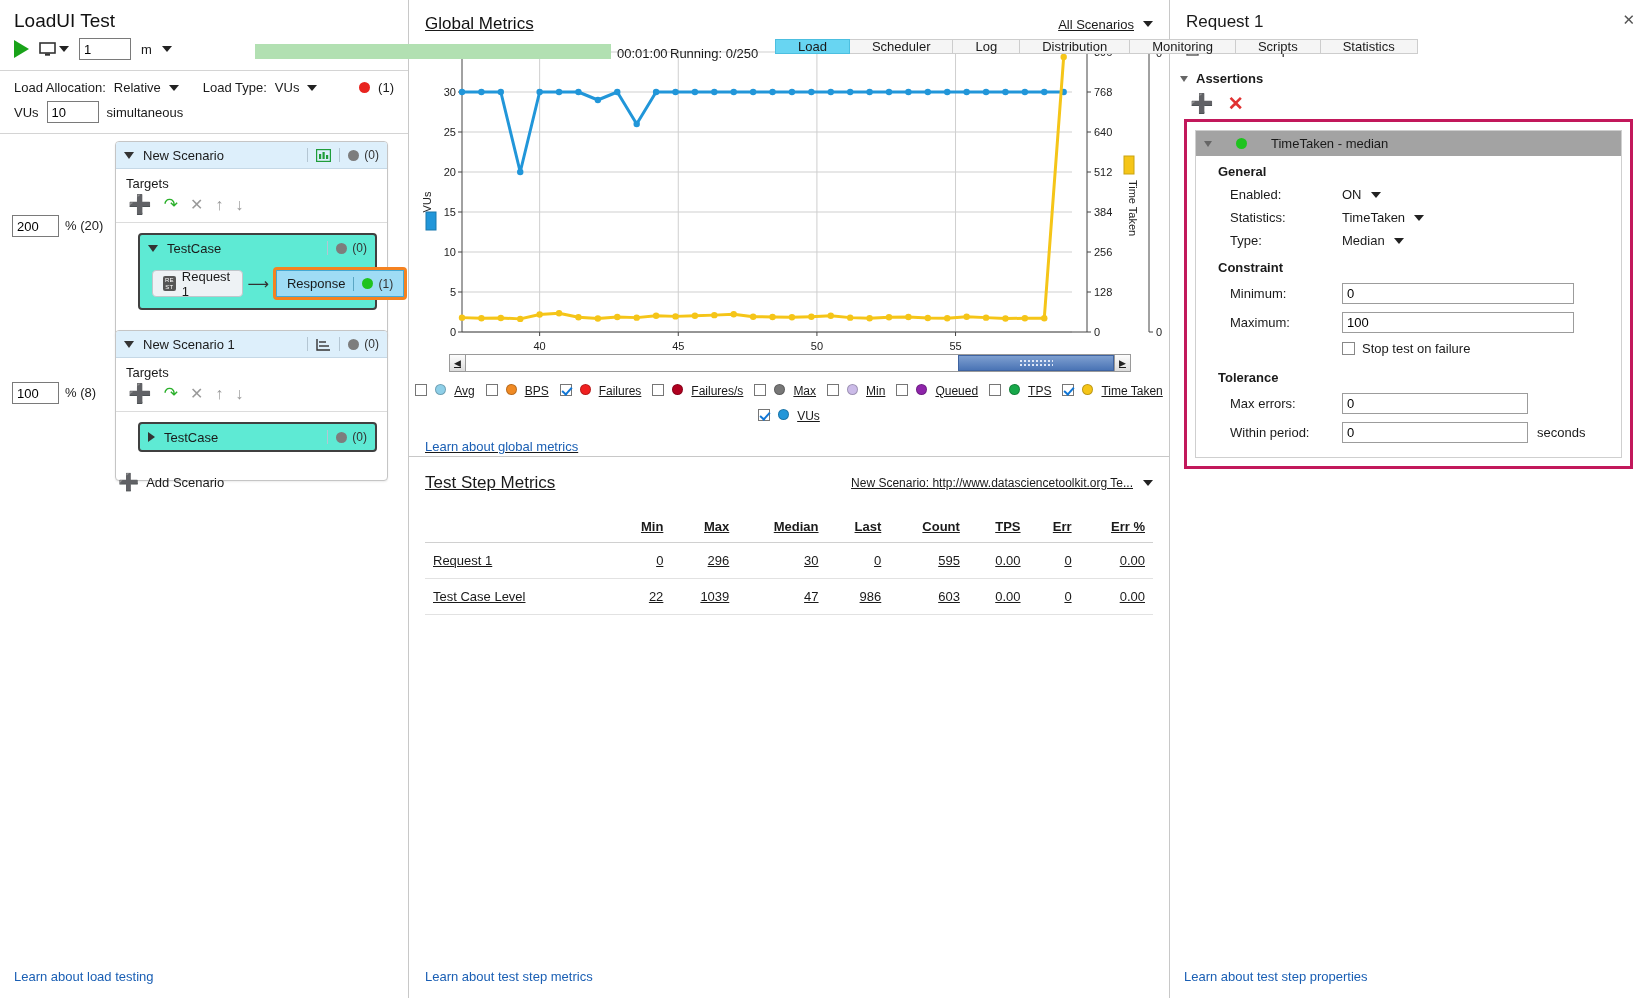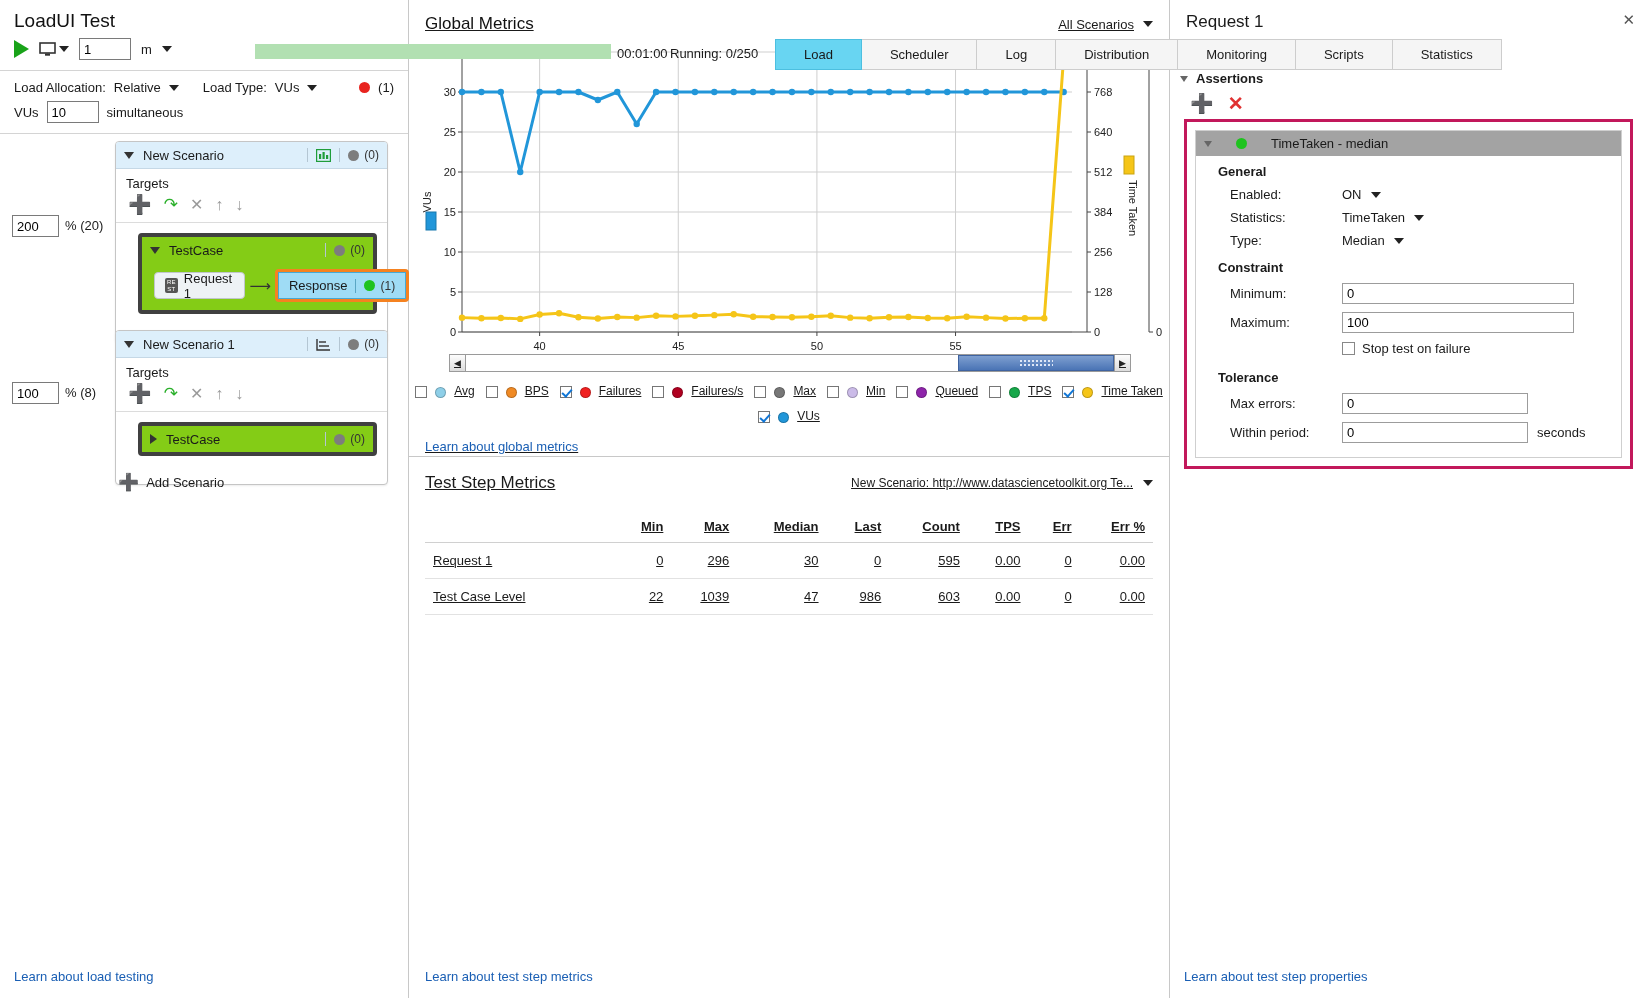--- a/index.html
+++ b/index.html
@@ -53,57 +53,57 @@
   .sep { width: 1px; height: 14px; background: #b4c6d3; margin: 0 8px; }
   .count-lbl { font-size: 12px; color: #333; margin-left: 5px; }
   .targets-lbl { font-size: 13px; padding: 7px 10px 2px 10px; }
   .tool-icons { display: flex; align-items: center; gap: 12px; padding: 2px 10px 8px 12px; border-bottom: 1px solid #dcdcdc; }
   .ti { cursor: pointer; line-height: 1; }
   .plus-ico { color: #2bb02b; font-size: 19px; font-weight: bold; }
   .refresh-ico { color: #2bb02b; font-size: 17px; }
   .x-ico { color: #9a9a9a; font-size: 16px; }
   .arr-ico { color: #9a9a9a; font-size: 16px; }
 
-  .testcase { margin: 10px 10px 28px 22px; border: 4px solid #404040; border-radius: 4px; background: #84cc16; }
+  .testcase { margin: 10px 10px 28px 22px; border: 2px solid #404040; border-radius: 4px; background: #5eead4; }
   .tc-header { display: flex; align-items: center; height: 26px; padding: 0 8px; font-size: 13px; }
   .tc-header .name { margin-left: 9px; flex: 1; }
   .tc-body { display: flex; align-items: center; padding: 6px 8px 8px 12px; gap: 0; }
   .step-box { display: inline-flex; align-items: center; gap: 6px; height: 27px; padding: 0 10px; background: #eef2f5; border: 1px solid #c0c6cb; border-radius: 4px; font-size: 13px; }
   .rest-ico { width: 15px; height: 15px; background: #555; color: #fff; font-size: 6px; line-height: 7px; text-align: center; border-radius: 2px; padding-top: 1px; letter-spacing: .3px; }
   .arrow-link { margin: 0 4px; color: #333; font-size: 15px; }
   .resp-wrap { border: 3px solid #f58220; border-radius: 4px; padding: 0; display: inline-flex; }
   .resp-box { display: inline-flex; align-items: center; height: 27px; padding: 0 10px; background: #9fdcf5; border: 1px solid #45a9d4; font-size: 13px; }
 
   .add-scenario { position: absolute; left: 118px; font-size: 13px; color: #1a1a1a; display: flex; align-items: center; gap: 7px; cursor: pointer; }
   .add-scenario .plus-ico { font-size: 17px; }
 
   .footer-link { position: absolute; bottom: 14px; font-size: 13px; color: #1a5fb4; cursor: pointer; }
 
   
   .mid-col { width: 761px; height: 998px; position: relative; border-right: 1px solid #c8c8c8; display: flex; flex-direction: column; text-decoration: underline; }
   .tabs { position: absolute; left: 366px; top: 38px; display: flex; z-index: 5; }
-  .tab { height: 31px; padding: 0 28px; display: flex; align-items: center; font-size: 13px; background: #f5f5f5; border: 1px solid #cdcdcd; border-left: none; cursor: pointer; }
+  .tab { height: 15px; padding: 0 22px; display: flex; align-items: center; font-size: 13px; background: #f5f5f5; border: 1px solid #cdcdcd; border-left: none; cursor: pointer; }
   .tab:first-child { border-left: 1px solid #cdcdcd; }
   .tab.active { background: #68d5f2; border-color: #4cbfe0; }
 
   .panel { border-bottom: 1px solid #c8c8c8; position: relative; }
   .panel-head { display: flex; align-items: center; justify-content: space-between; padding: 14px 16px 6px 16px; }
   .panel-title { font-size: 17px; color: #111; }
   .panel-sel { display: flex; align-items: center; gap: 9px; font-size: 13px; cursor: pointer; }
 
   .chart-wrap { position: relative; margin: 0 8px 0 8px; height: 310px; }
   .scroll-bar { margin: 4px 38px 6px 40px; height: 18px; border: 1px solid #9a9a9a; background: #f0f0f0; display: flex; align-items: stretch; }
   .sb-btn { width: 16px; background: linear-gradient(#fdfdfd,#dcdcdc); border-right: 1px solid #9a9a9a; display: flex; align-items: center; justify-content: center; font-size: 9px; color: #222; cursor: pointer; }
   .sb-btn.right { border-right: none; border-left: 1px solid #9a9a9a; }
   .sb-track { flex: 1; background: #ffffff; position: relative; }
   .sb-thumb { position: absolute; right: 0; top: 0; bottom: 0; width: 24%; background: linear-gradient(#7e9fd0,#4a74b5); border: 1px solid #3f63a0; }
   .sb-grip { position: absolute; left: 50%; top: 50%; transform: translate(-50%,-50%); width: 34px; height: 8px; background-image: radial-gradient(#dfe8f7 40%, transparent 41%); background-size: 4px 4px; }
 
   .legend { display: flex; align-items: center; justify-content: center; gap: 11px; padding: 6px 0 10px 0; flex-wrap: wrap; }
-  .lg { display: inline-flex; align-items: flex-end; gap: 8px; font-size: 12px; cursor: pointer; }
+  .lg { display: inline-flex; align-items: flex-start; gap: 8px; font-size: 12px; cursor: pointer; }
   .lg-cb { width: 12px; height: 12px; border: 1px solid #767676; background: #fff; display: inline-block; position: relative; }
   .lg-cb.checked::after { content: ""; position: absolute; left: 3px; top: 0px; width: 4px; height: 8px; border: solid #1076d6; border-width: 0 2px 2px 0; transform: rotate(42deg); }
   .lg-dot { width: 11px; height: 11px; border-radius: 50%; display: inline-block; border: 1px solid rgba(0,0,0,.22); }
 
   .mid-link { padding: 6px 0 8px 16px; font-size: 13px; color: #1a5fb4; cursor: pointer; }
 
   .table-panel { padding: 0 16px; }
   .tbl-head-row { display: flex; align-items: center; justify-content: space-between; padding: 16px 0 8px 0; }
   .tbl-title { font-size: 17px; }
   .tbl-scenario { font-size: 12px; display: flex; align-items: center; gap: 10px; cursor: pointer; }

